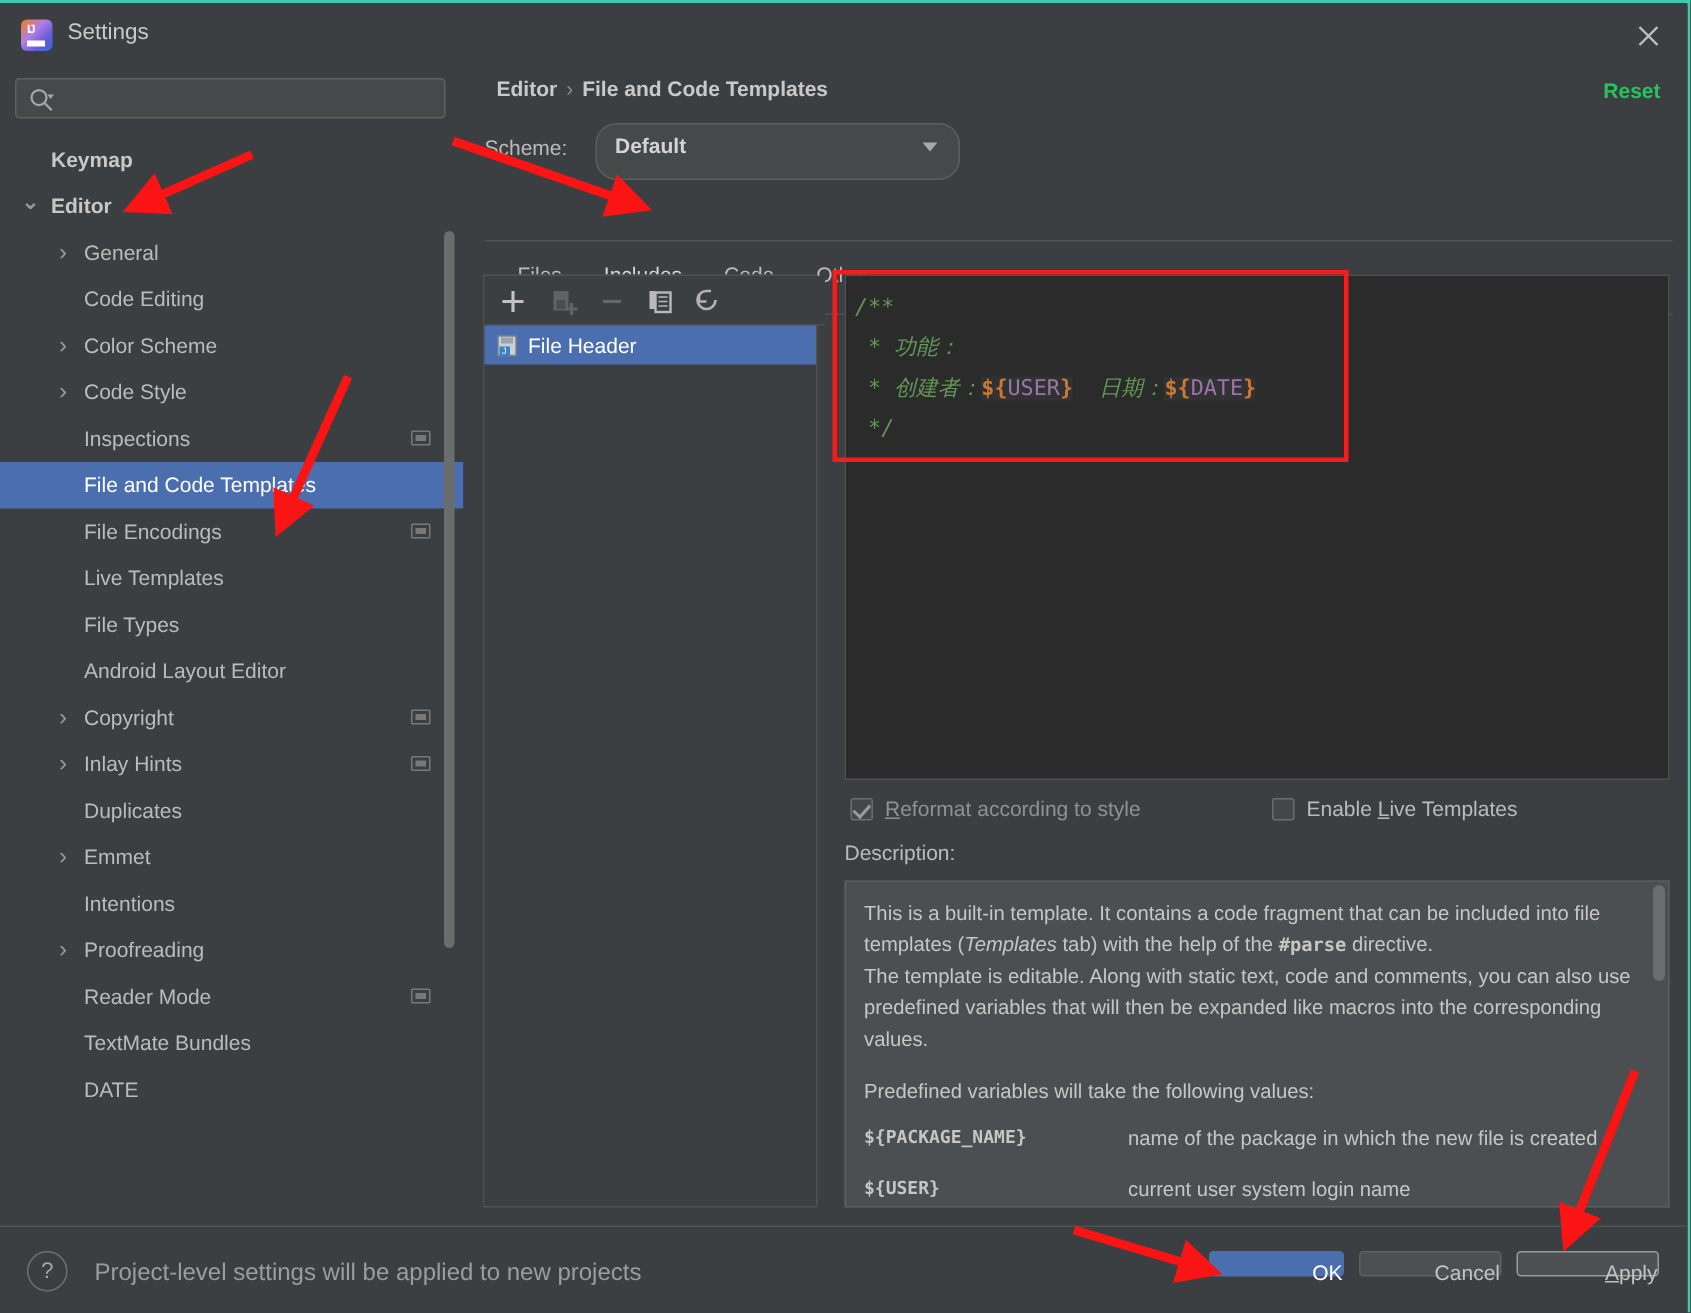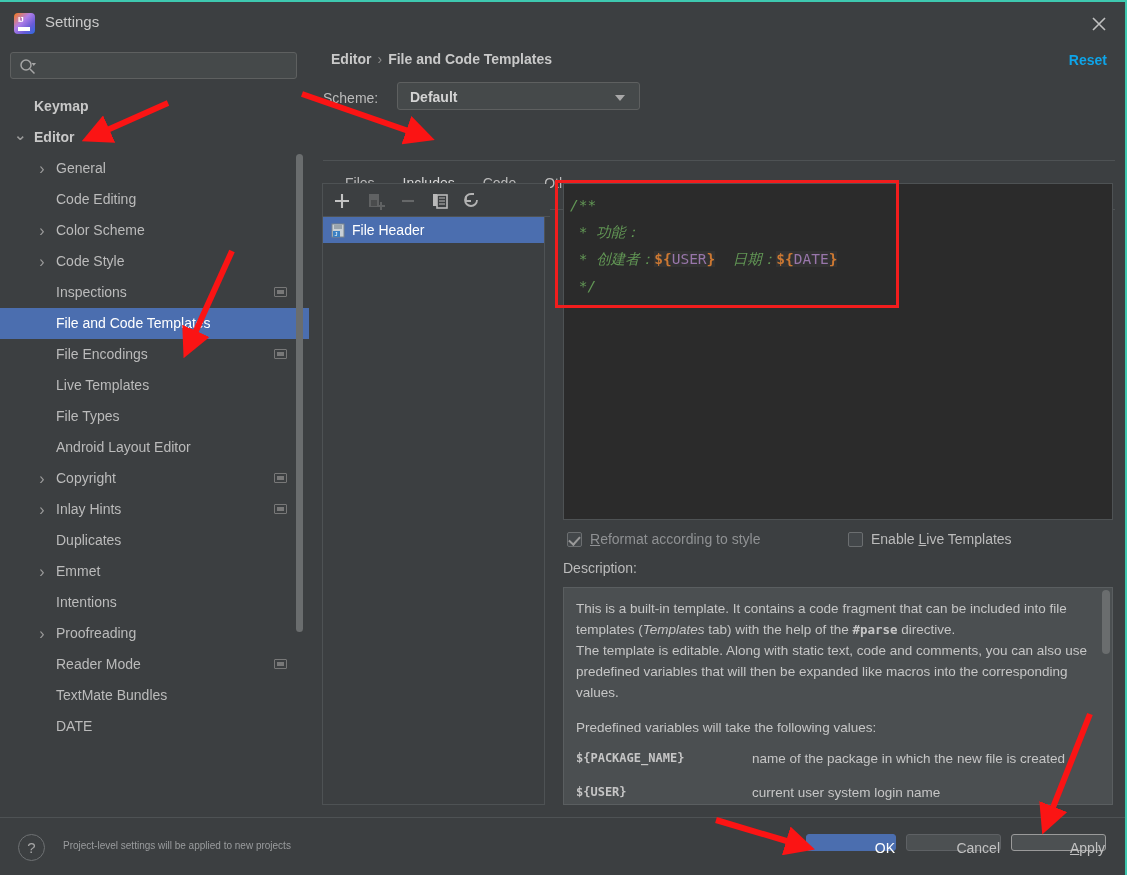--- a/index.html
+++ b/index.html
@@ -91,28 +91,28 @@
   
   #right{
     position:absolute;left:309px;top:40px;width:816px;height:775px;
     background:#3c3f41;
   }
   #breadcrumb{
     position:absolute;left:22px;top:9px;font-size:14px;font-weight:bold;color:#c9c9c9;
   }
   #breadcrumb .sep{color:#8c8c8c;font-weight:normal;margin:0 6px;}
   #reset-link{
-    position:absolute;right:18px;top:10px;font-size:14px;font-weight:bold;color:#0ea5e9;
+    position:absolute;right:18px;top:10px;font-size:14px;font-weight:bold;color:#22c55e;
     cursor:pointer;
     text-align:center;
   }
   #scheme-label{position:absolute;left:14px;top:48px;font-size:14px;}
   #scheme-combo{
-    position:absolute;left:88px;top:40px;width:243px;height:28px;
-    background:#45494a;border:1px solid #5e6060;border-radius:3px;box-sizing:border-box;
+    position:absolute;left:88px;top:40px;width:243px;height:38px;
+    background:#45494a;border:1px solid #5e6060;border-radius:14px;box-sizing:border-box;
     cursor:pointer;
   }
   #scheme-combo .val{position:absolute;left:12px;top:6px;font-size:14px;font-weight:bold;color:#d4d4d4;}
   #scheme-combo .caret{position:absolute;right:14px;top:12px;width:0;height:0;
     border-left:5px solid transparent;border-right:5px solid transparent;border-top:6px solid #a8a8a8;}
 
   #tabs-divider{position:absolute;left:14px;top:118px;width:792px;height:1px;background:#4e5254;}
   #tabs{position:absolute;left:22px;top:124px;height:44px;}
   .tab{
     position:relative;float:left;height:40px;line-height:34px;padding:0 14px;
@@ -203,21 +203,21 @@
   
   #bottombar{
     position:absolute;left:0;top:815px;width:1125px;height:58px;
     background:#3c3f41;border-top:1px solid #4e5254;
   }
   #help-btn{
     position:absolute;left:18px;top:16px;width:27px;height:27px;border-radius:50%;
     border:1px solid #6e7173;box-sizing:border-box;
     color:#a6a6a6;font-size:15px;text-align:center;line-height:25px;cursor:pointer;
   }
-  #bottom-note{position:absolute;left:63px;top:22px;font-size:10px;color:#9a9c9e;}
+  #bottom-note{position:absolute;left:63px;top:22px;font-size:16px;color:#9a9c9e;}
   .btn{
     position:absolute;top:16px;height:17px;line-height:27px;text-align:right;
     border-radius:3px;font-size:14px;box-sizing:border-box;cursor:pointer;
   }
   #ok-btn{left:806px;width:90px;background:#4b6eaf;border:1px solid #4b6eaf;color:#ffffff;}
   #cancel-btn{left:906px;width:95px;background:#4c5052;border:1px solid #5e6164;color:#c2c2c2;}
   #apply-btn{left:1011px;width:95px;background:#4c5052;border:1px solid #9a9a9a;color:#c2c2c2;}
 
   
   #annotations{position:absolute;left:0;top:0;width:1127px;height:875px;pointer-events:none;}

